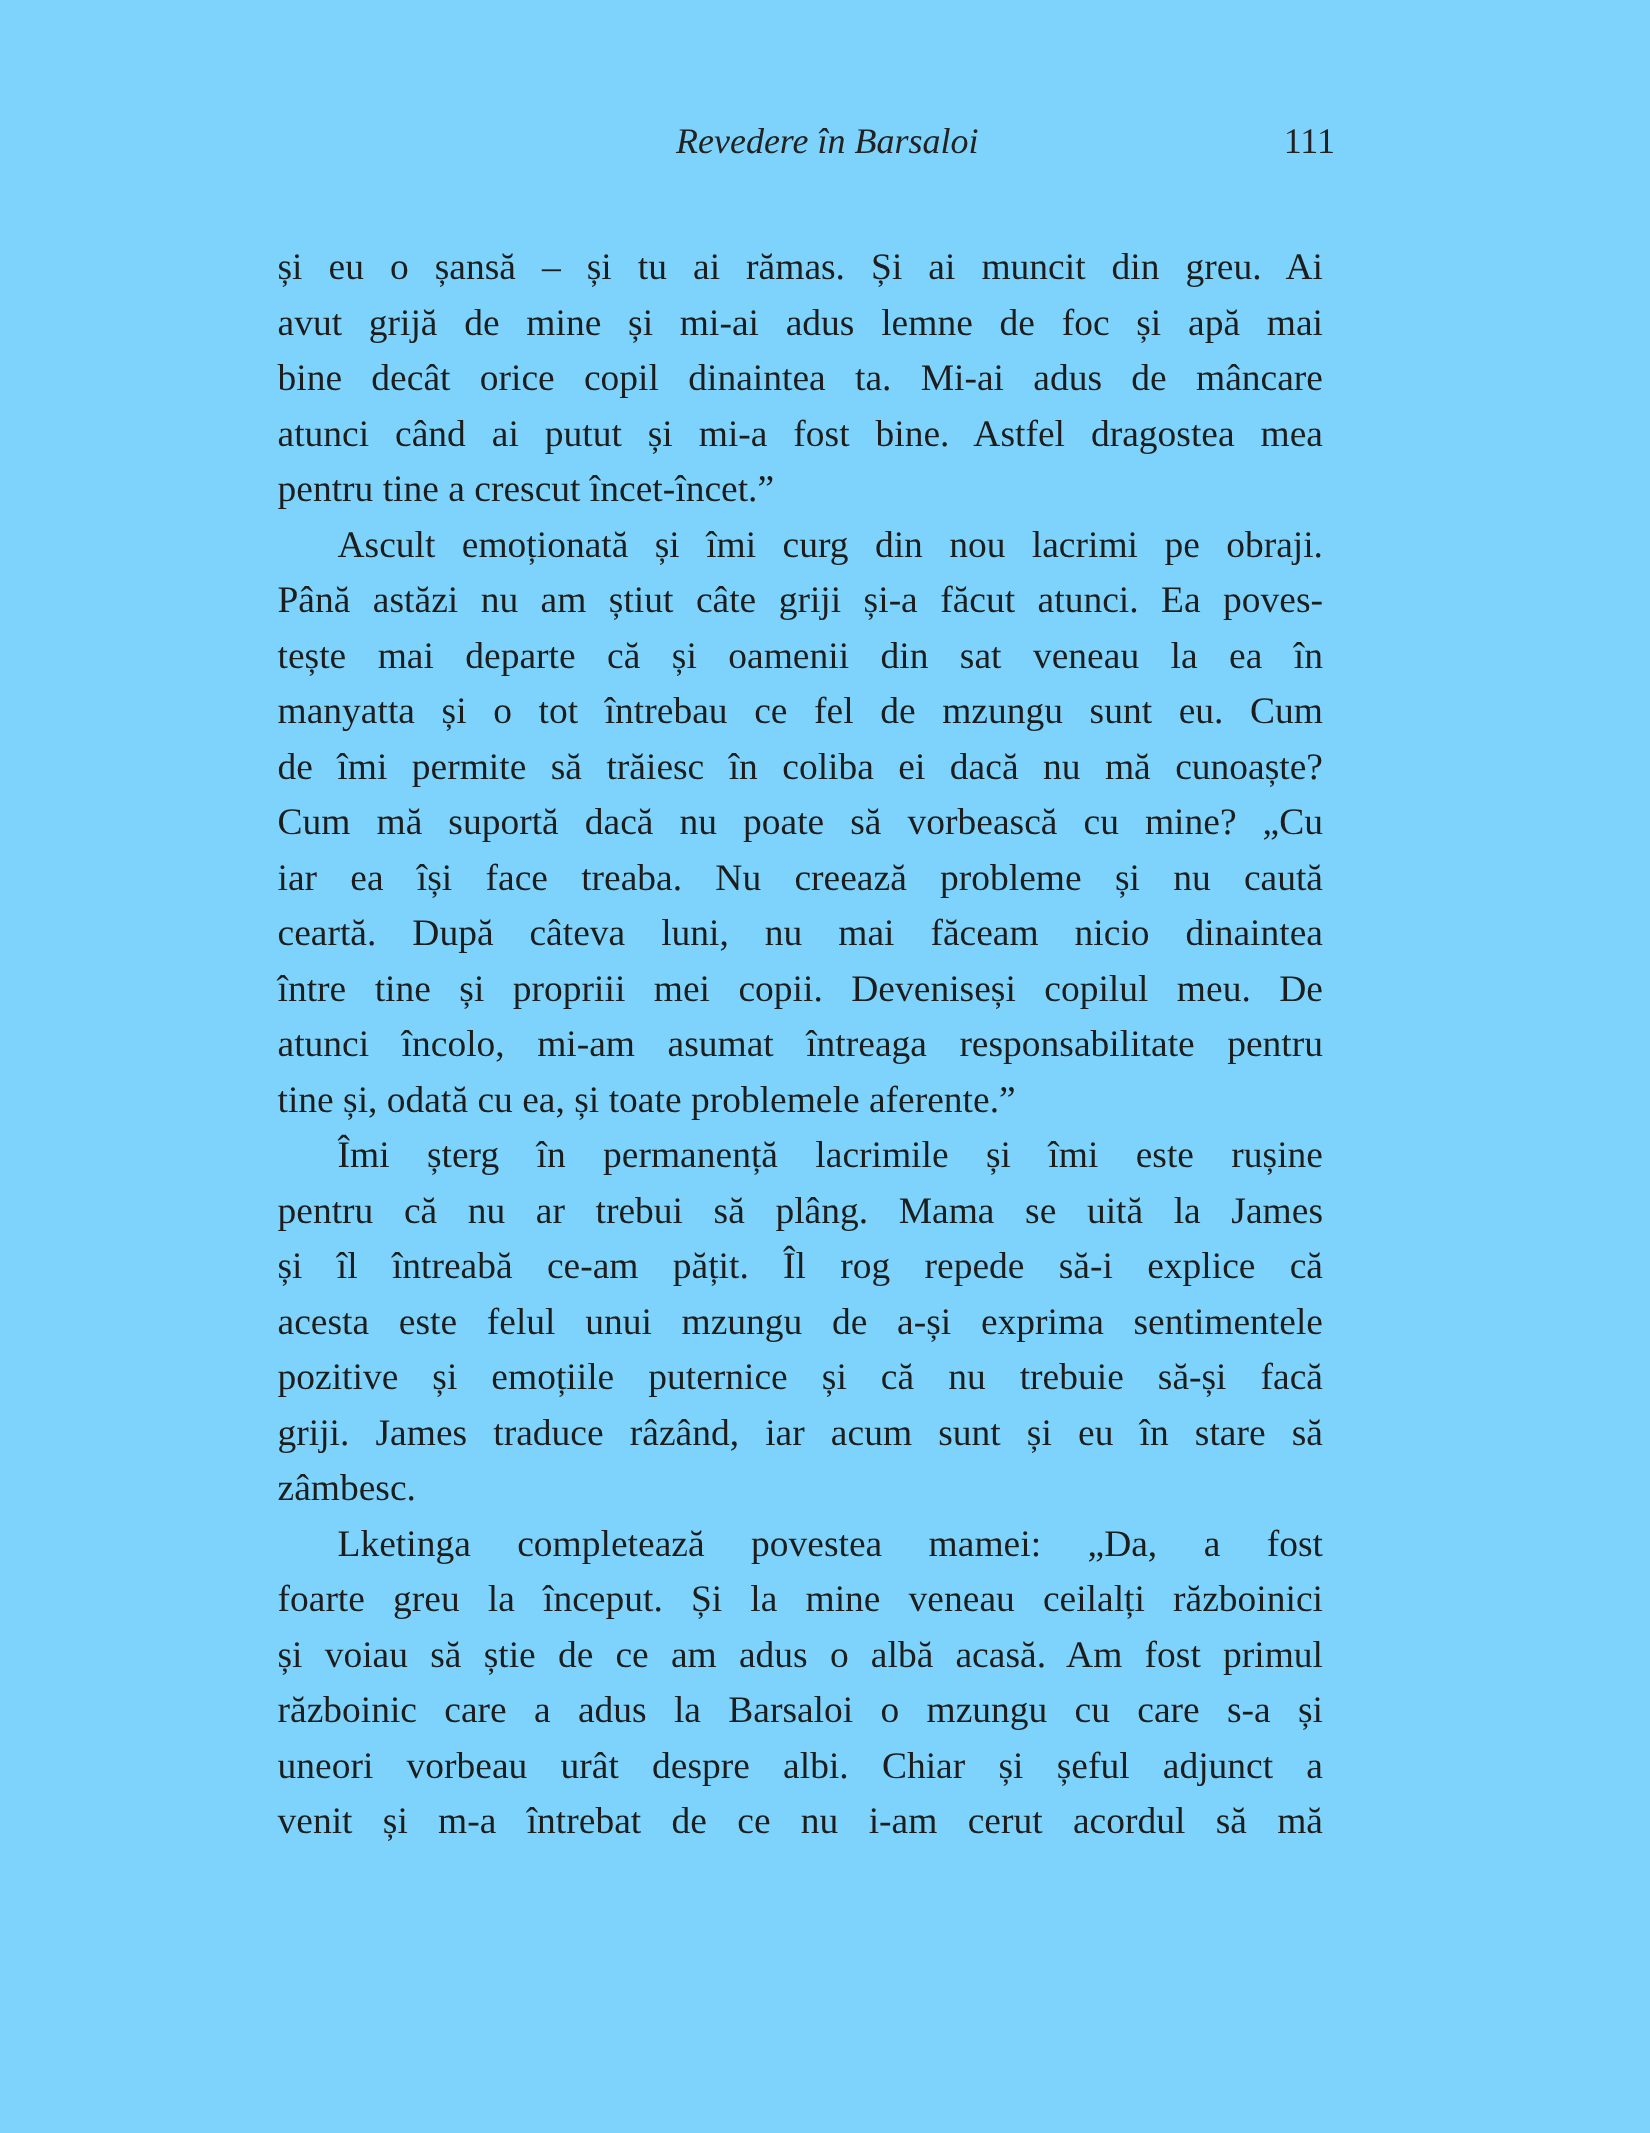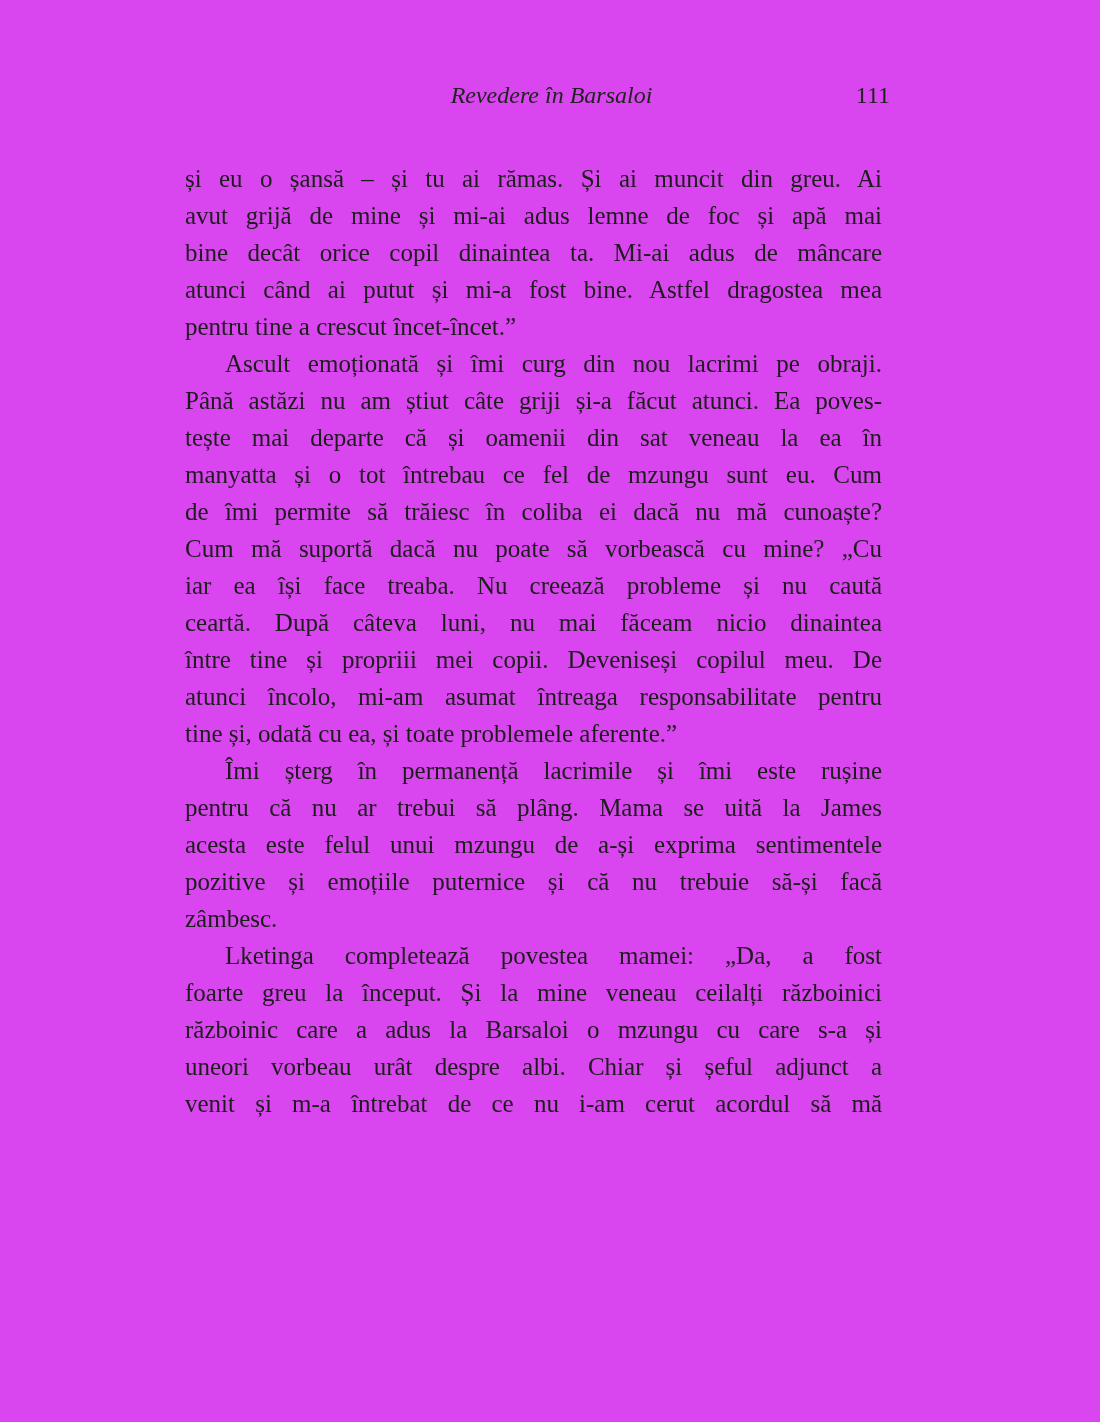--- a/index.html
+++ b/index.html
@@ -58,21 +58,21 @@
   }
   .line.indent {
     padding-left: 40px;
   }
   .line .it {
   }
 </style>
 </head>
 <body>
 
-<div class="page" style="background: #d946ef; color: rgb(29, 29, 29); padding-left: 36px;">
+<div class="page" style="background: #7dd3fc; color: rgb(29, 29, 29); padding-left: 36px;">
   <div class="running-header">
     <div class="header-title">Revedere în Barsaloi</div>
     <div class="page-number">111</div>
   </div>
   <div class="body-text">
       <div class="line"><span>și eu o șansă – și tu ai rămas. Și ai muncit din greu. Ai</span></div>
       <div class="line"><span>avut grijă de mine și mi-ai adus lemne de foc și apă mai</span></div>
       <div class="line"><span>bine decât orice copil dinaintea ta. Mi-ai adus de mâncare</span></div>
       <div class="line"><span>atunci când ai putut și mi-a fost bine. Astfel dragostea mea</span></div>
       <div class="line last"><span>pentru tine a crescut încet-încet.”</span></div>
@@ -82,22 +82,25 @@
       <div class="line"><span class="it">manyatta</span><span> și o tot întrebau ce fel de </span><span class="it">mzungu</span><span> sunt eu. Cum</span></div>
       <div class="line"><span>de îmi permite să trăiesc în coliba ei dacă nu mă cunoaște?</span></div>
       <div class="line"><span>Cum mă suportă dacă nu poate să vorbească cu mine? „Cu</span></div>
       <div class="line"><span>iar ea își face treaba. Nu creează probleme și nu caută</span></div>
       <div class="line"><span>ceartă. După câteva luni, nu mai făceam nicio dinaintea</span></div>
       <div class="line"><span>între tine și propriii mei copii. Deveniseși copilul meu. De</span></div>
       <div class="line"><span>atunci încolo, mi-am asumat întreaga responsabilitate pentru</span></div>
       <div class="line last"><span>tine și, odată cu ea, și toate problemele aferente.”</span></div>
       <div class="line indent"><span>Îmi șterg în permanență lacrimile și îmi este rușine</span></div>
       <div class="line"><span>pentru că nu ar trebui să plâng. Mama se uită la James</span></div>
+      <div class="line"><span>și îl întreabă ce-am pățit. Îl rog repede să-i explice că</span></div>
       <div class="line"><span>acesta este felul unui </span><span class="it">mzungu</span><span> de a-și exprima sentimentele</span></div>
       <div class="line"><span>pozitive și emoțiile puternice și că nu trebuie să-și facă</span></div>
+      <div class="line"><span>griji. James traduce râzând, iar acum sunt și eu în stare să</span></div>
       <div class="line last"><span>zâmbesc.</span></div>
       <div class="line indent"><span>Lketinga completează povestea mamei: „Da, a fost</span></div>
       <div class="line"><span>foarte greu la început. Și la mine veneau ceilalți războinici</span></div>
+      <div class="line"><span>și voiau să știe de ce am adus o albă acasă. Am fost primul</span></div>
       <div class="line"><span>războinic care a adus la Barsaloi o </span><span class="it">mzungu</span><span> cu care s-a și</span></div>
       <div class="line"><span>uneori vorbeau urât despre albi. Chiar și șeful adjunct a</span></div>
       <div class="line"><span>venit și m-a întrebat de ce nu i-am cerut acordul să mă</span></div>
     </div>
 </div>
 
 </body></html>

